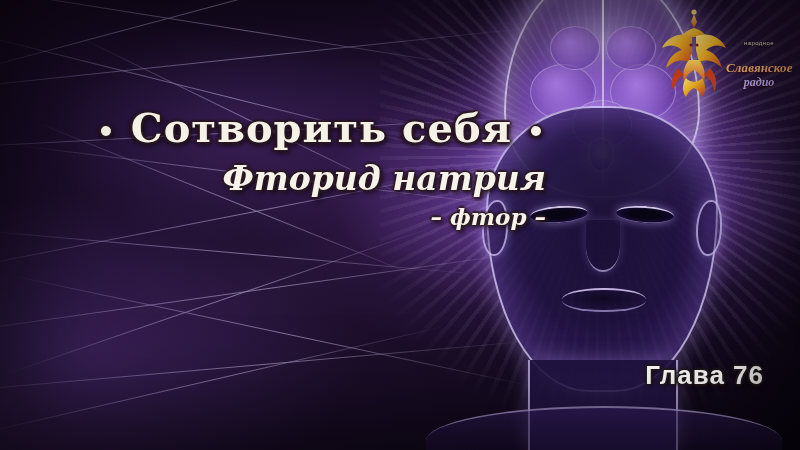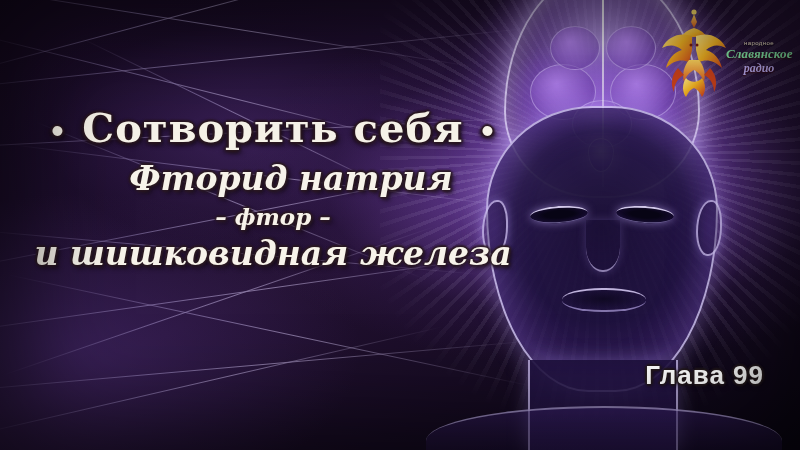--- a/index.html
+++ b/index.html
@@ -128,30 +128,30 @@
   
   .logo{position:absolute;right:6px;top:2px;width:140px;height:100px;}
   .logo .phoenix{position:absolute;left:2px;top:2px;width:76px;height:96px;}
   .logo .ltxt{position:absolute;right:2px;top:38px;width:66px;text-align:center;line-height:1;}
   .logo .l-small{
     font-size:6px;color:#f2e6c8;letter-spacing:.4px;
     text-shadow:0 1px 1px rgba(0,0,0,.7);
   }
   .logo .l-big{
     font-family:"Liberation Serif",serif;font-weight:700;font-style:italic;
-    font-size:13px;color:#86efac;letter-spacing:.1px;
-    text-shadow:0 1px 2px rgba(60,0,0,.85);margin-top:1px;
+    font-size:13px;color:#fdba74;letter-spacing:.1px;
+    text-shadow:0 1px 2px rgba(60,0,0,.85);margin-top:15px;
   }
   .logo .l-mid{
     font-family:"Liberation Serif",serif;font-weight:700;font-style:italic;
     font-size:12px;color:#c4b5fd;text-shadow:0 1px 2px rgba(60,0,0,.85);margin-top:2px;
   }
 
   
-  .headline{position:absolute;left:0;top:108px;width:546px;text-align:center;}
+  .headline{position:absolute;left:0;top:108px;width:546px;text-align:right;}
   .title{
     font-family:"DejaVu Serif",serif;
     font-weight:700;font-size:40px;letter-spacing:1px;
     color:#f6f2e8;line-height:1;
     text-shadow:
       -2px 0 2px #2a1820, 2px 0 2px #2a1820, 0 -2px 2px #2a1820, 0 2px 3px #2a1820,
       -3px 2px 4px rgba(28,14,26,.95), 3px 3px 5px rgba(20,10,20,.9);
     white-space:nowrap;
   }
   .title .dot{font-size:28px;vertical-align:middle;}
@@ -295,21 +295,20 @@
   </div>
 
   <div class="headline">
     <div class="title">
       <span class="dot">•</span>
       <span>Сотворить  себя</span>
       <span class="dot">•</span>
     </div>
     <div class="subtitle sub1">Фторид натрия</div>
     <div class="subtitle sub2">– фтор –</div>
-    <div class="subtitle sub3">и шишковидная железа</div>
   </div>
 
-  <div class="chapter">Глава  99</div>
+  <div class="chapter">Глава  76</div>
 
 
 
   <div class="vignette"></div>
 </div>
 
 </body></html>

